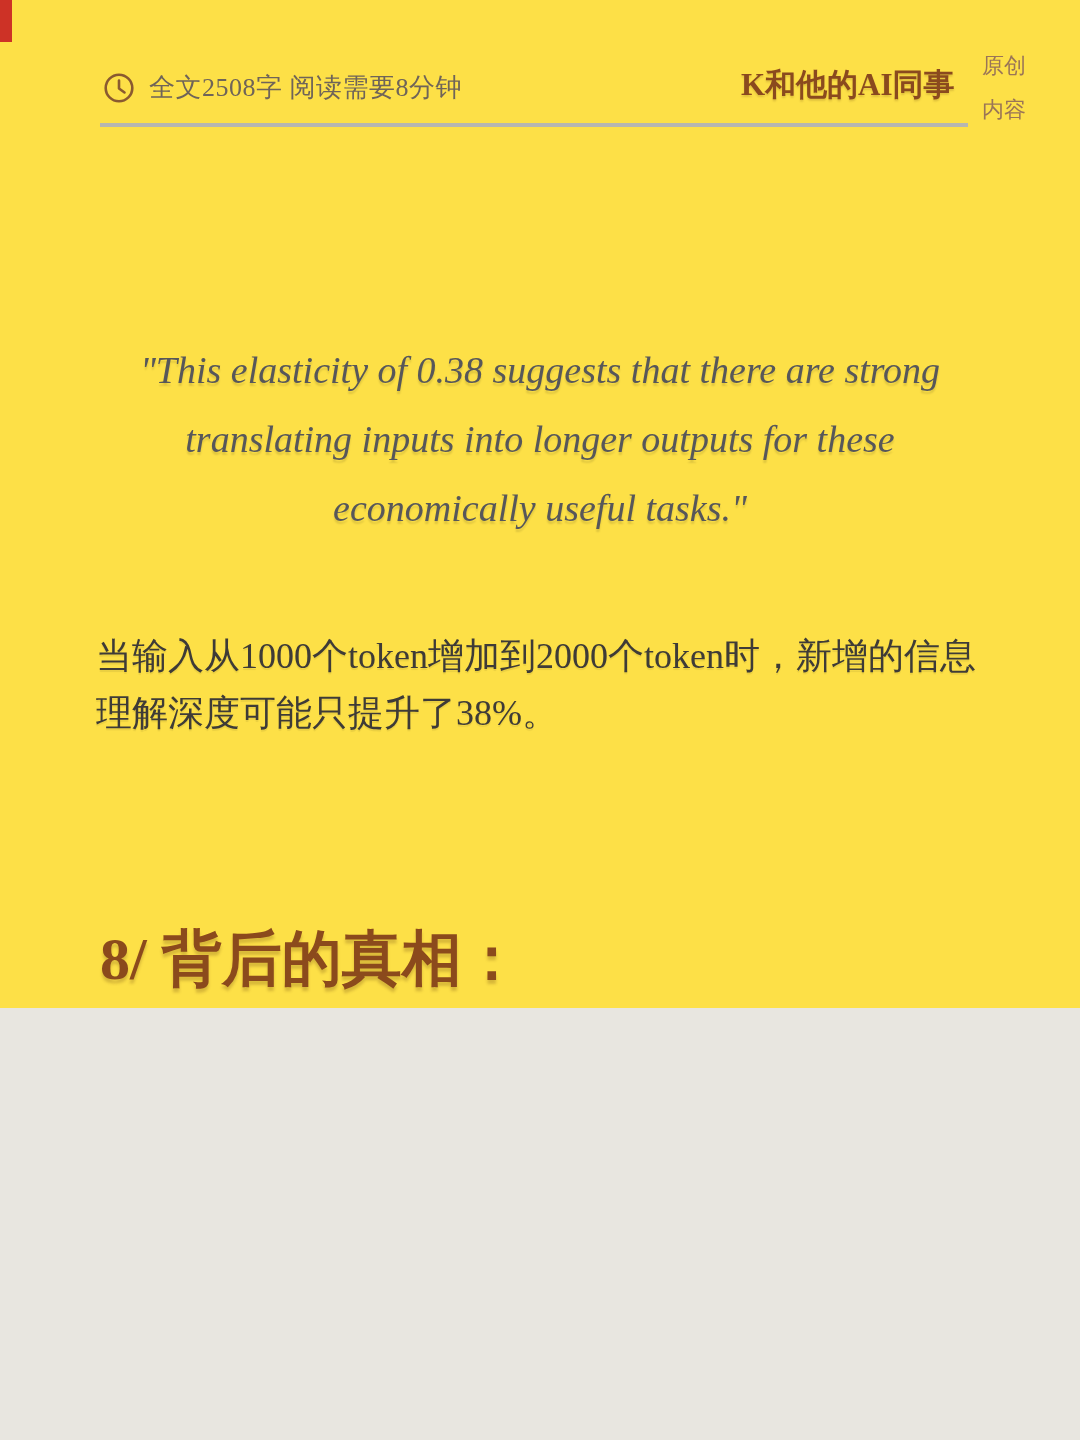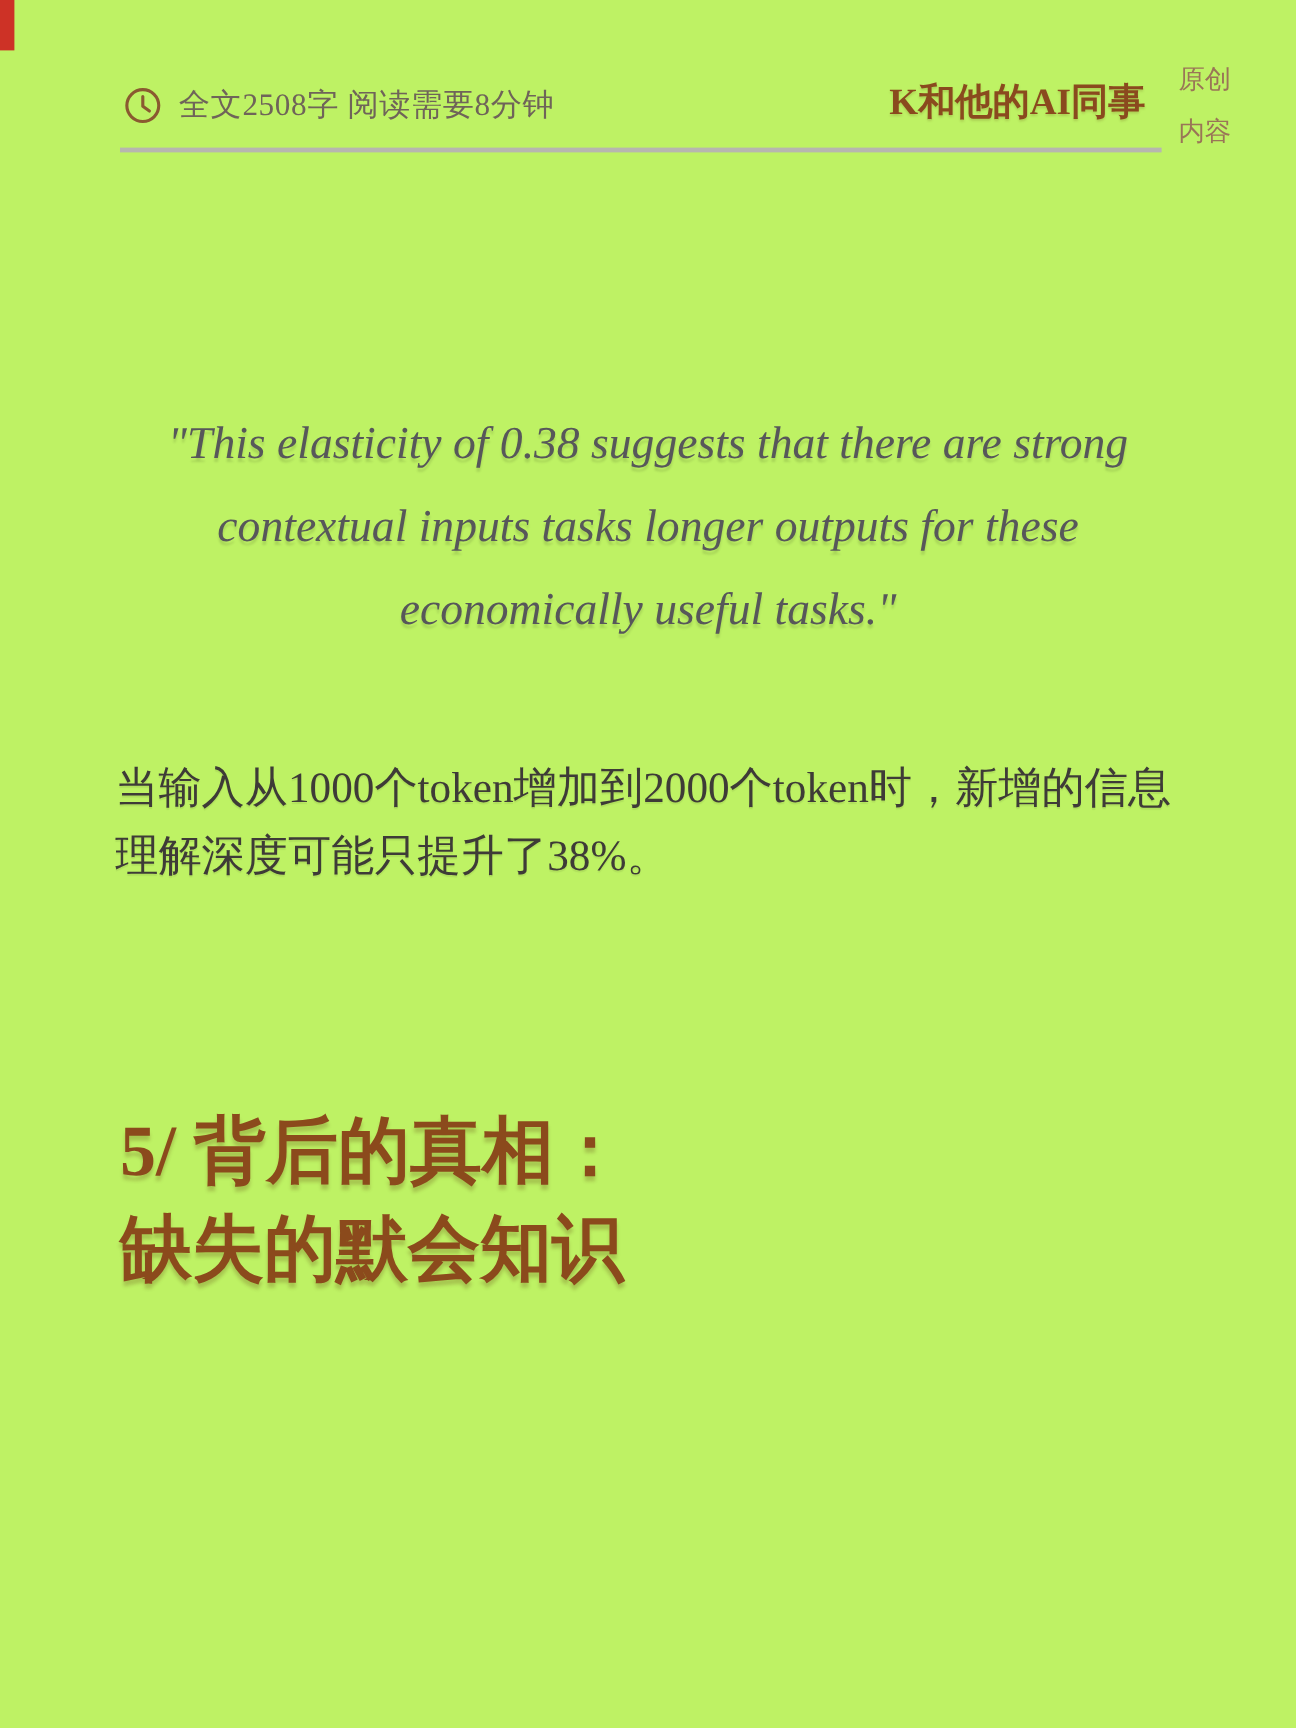--- a/index.html
+++ b/index.html
@@ -1,20 +1,20 @@
 <!DOCTYPE html>
 <html><head>
 <meta charset="utf-8">
 <style>
   html, body { margin: 0; padding: 0; background: #e8e6e0; }
   .page {
     position: relative;
     width: 1080px;
-    height: 1440px;
-    background: #bef264;
+    height: 1008px;
+    background: #fde047;
     overflow: hidden;
     font-family: "Liberation Serif", "DejaVu Serif", serif;
   }
   .corner-accent {
     position: absolute;
     left: 0; top: 0;
     width: 12px; height: 42px;
     background: #cd3226;
   }
   .meta-row {
@@ -117,28 +117,28 @@
   <div class="origin">
     <div>原创</div>
     <div>内容</div>
   </div>
 
   <div class="divider"></div>
 
 
   <div class="quote">
     <div>"This elasticity of 0.38 suggests that there are strong</div>
-    <div>contextual inputs tasks longer outputs for these</div>
+    <div>translating inputs into longer outputs for these</div>
     <div>economically useful tasks."</div>
   </div>
 
   <div class="body-text">
     <div>当输入从1000个token增加到2000个token时，新增的信息</div>
     <div>理解深度可能只提升了38%。</div>
   </div>
 
 
   <div class="heading heading-5">
-    <div>5/ 背后的真相：</div>
+    <div>8/ 背后的真相：</div>
     <div>缺失的默会知识</div>
   </div>
 
 </div>
 
 </body></html>

